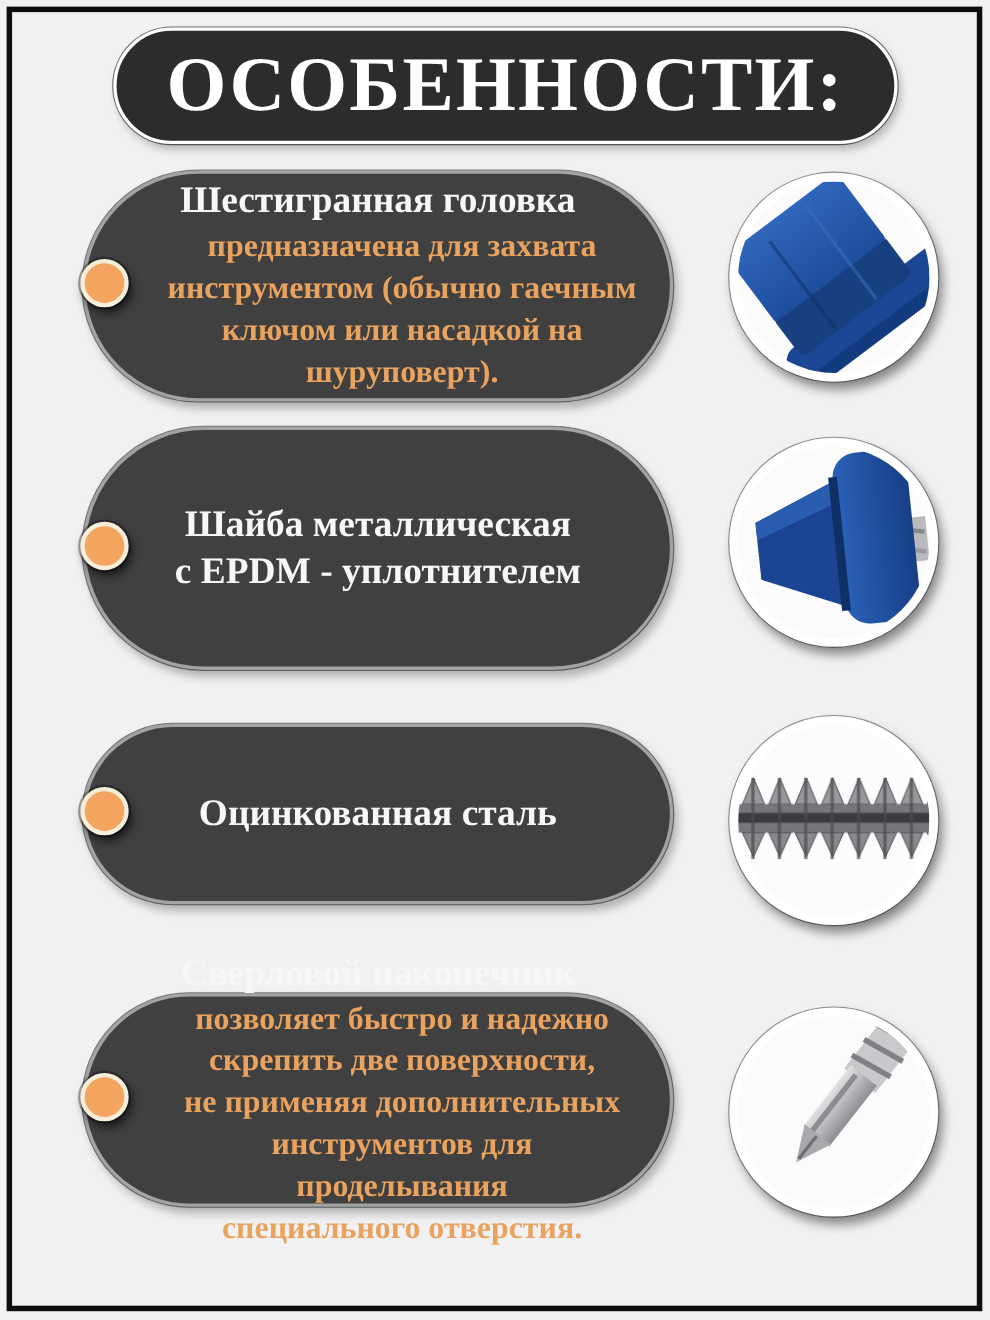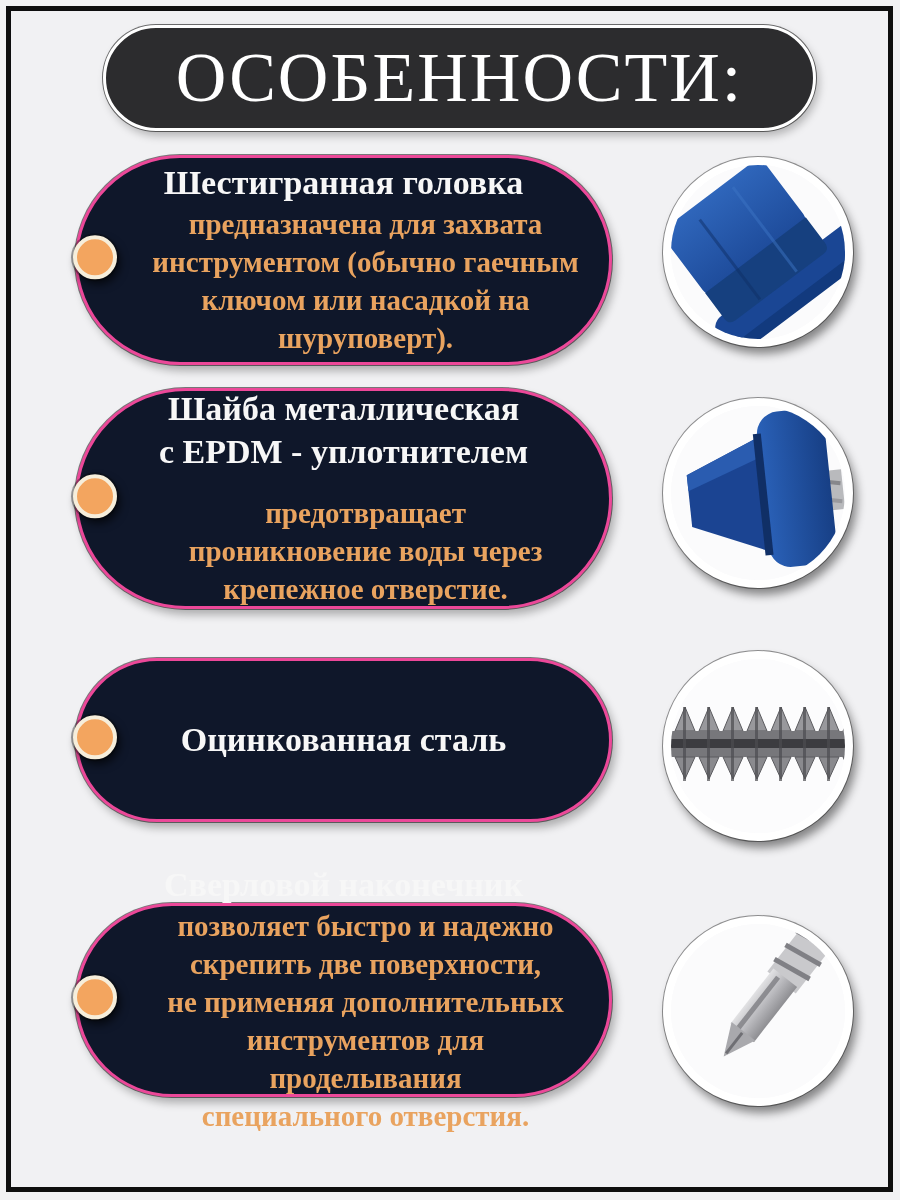--- a/index.html
+++ b/index.html
@@ -13,26 +13,26 @@
     border:5px solid #0e0e0e;pointer-events:none;
   }
   
   .title-pill{
     position:absolute;left:103px;top:25px;width:713px;height:106px;
     background:#2c2c2e;border:3px solid #ffffff;border-radius:56px;
     box-sizing:border-box;display:flex;align-items:center;justify-content:center;
     box-shadow:0 0 0 1px rgba(0,0,0,.55), 3px 5px 8px rgba(0,0,0,.25);
   }
   .title-pill span{
-    color:#ffffff;font-size:70px;font-weight:normal;letter-spacing:2px;line-height:1;
+    color:#ffffff;font-size:70px;font-weight:bold;letter-spacing:2px;line-height:1;
   }
   
   .card{
-    position:absolute;left:75px;width:537px;background:#0f172a;
-    border:3px solid #ec4899;border-radius:120px;box-sizing:border-box;
+    position:absolute;left:75px;width:537px;background:#404040;
+    border:3px solid #a3a3a3;border-radius:120px;box-sizing:border-box;
     display:flex;flex-direction:column;align-items:center;justify-content:center;
     text-align:center;padding:6px 30px;
     box-shadow:0 0 0 1px rgba(0,0,0,.5), 4px 6px 9px rgba(0,0,0,.28);
   }
   .card.c0{top:155px;height:210px;}
   .card.c1{top:388px;height:221px;gap:20px;}
   .card.c2{top:658px;height:164px;}
   .card.c3{top:903px;height:194px;}
   .f-heading{
     color:#f7f7f7;font-size:34px;font-weight:bold;line-height:1.25;
@@ -76,23 +76,20 @@
     <div class="f-body">предназначена для захвата
 инструментом (обычно гаечным
 ключом или насадкой на
 шуруповерт).</div>
   </div>
 
   <div class="card c1">
     <div class="dot"></div>
     <div class="f-heading">Шайба металлическая
 с EPDM - уплотнителем</div>
-    <div class="f-body">предотвращает
-проникновение воды через
-крепежное отверстие.</div>
   </div>
 
   <div class="card c2">
     <div class="dot"></div>
     <div class="f-heading">Оцинкованная сталь</div>
   </div>
 
   <div class="card c3">
     <div class="dot"></div>
     <div class="f-heading">Сверловой наконечник</div>

